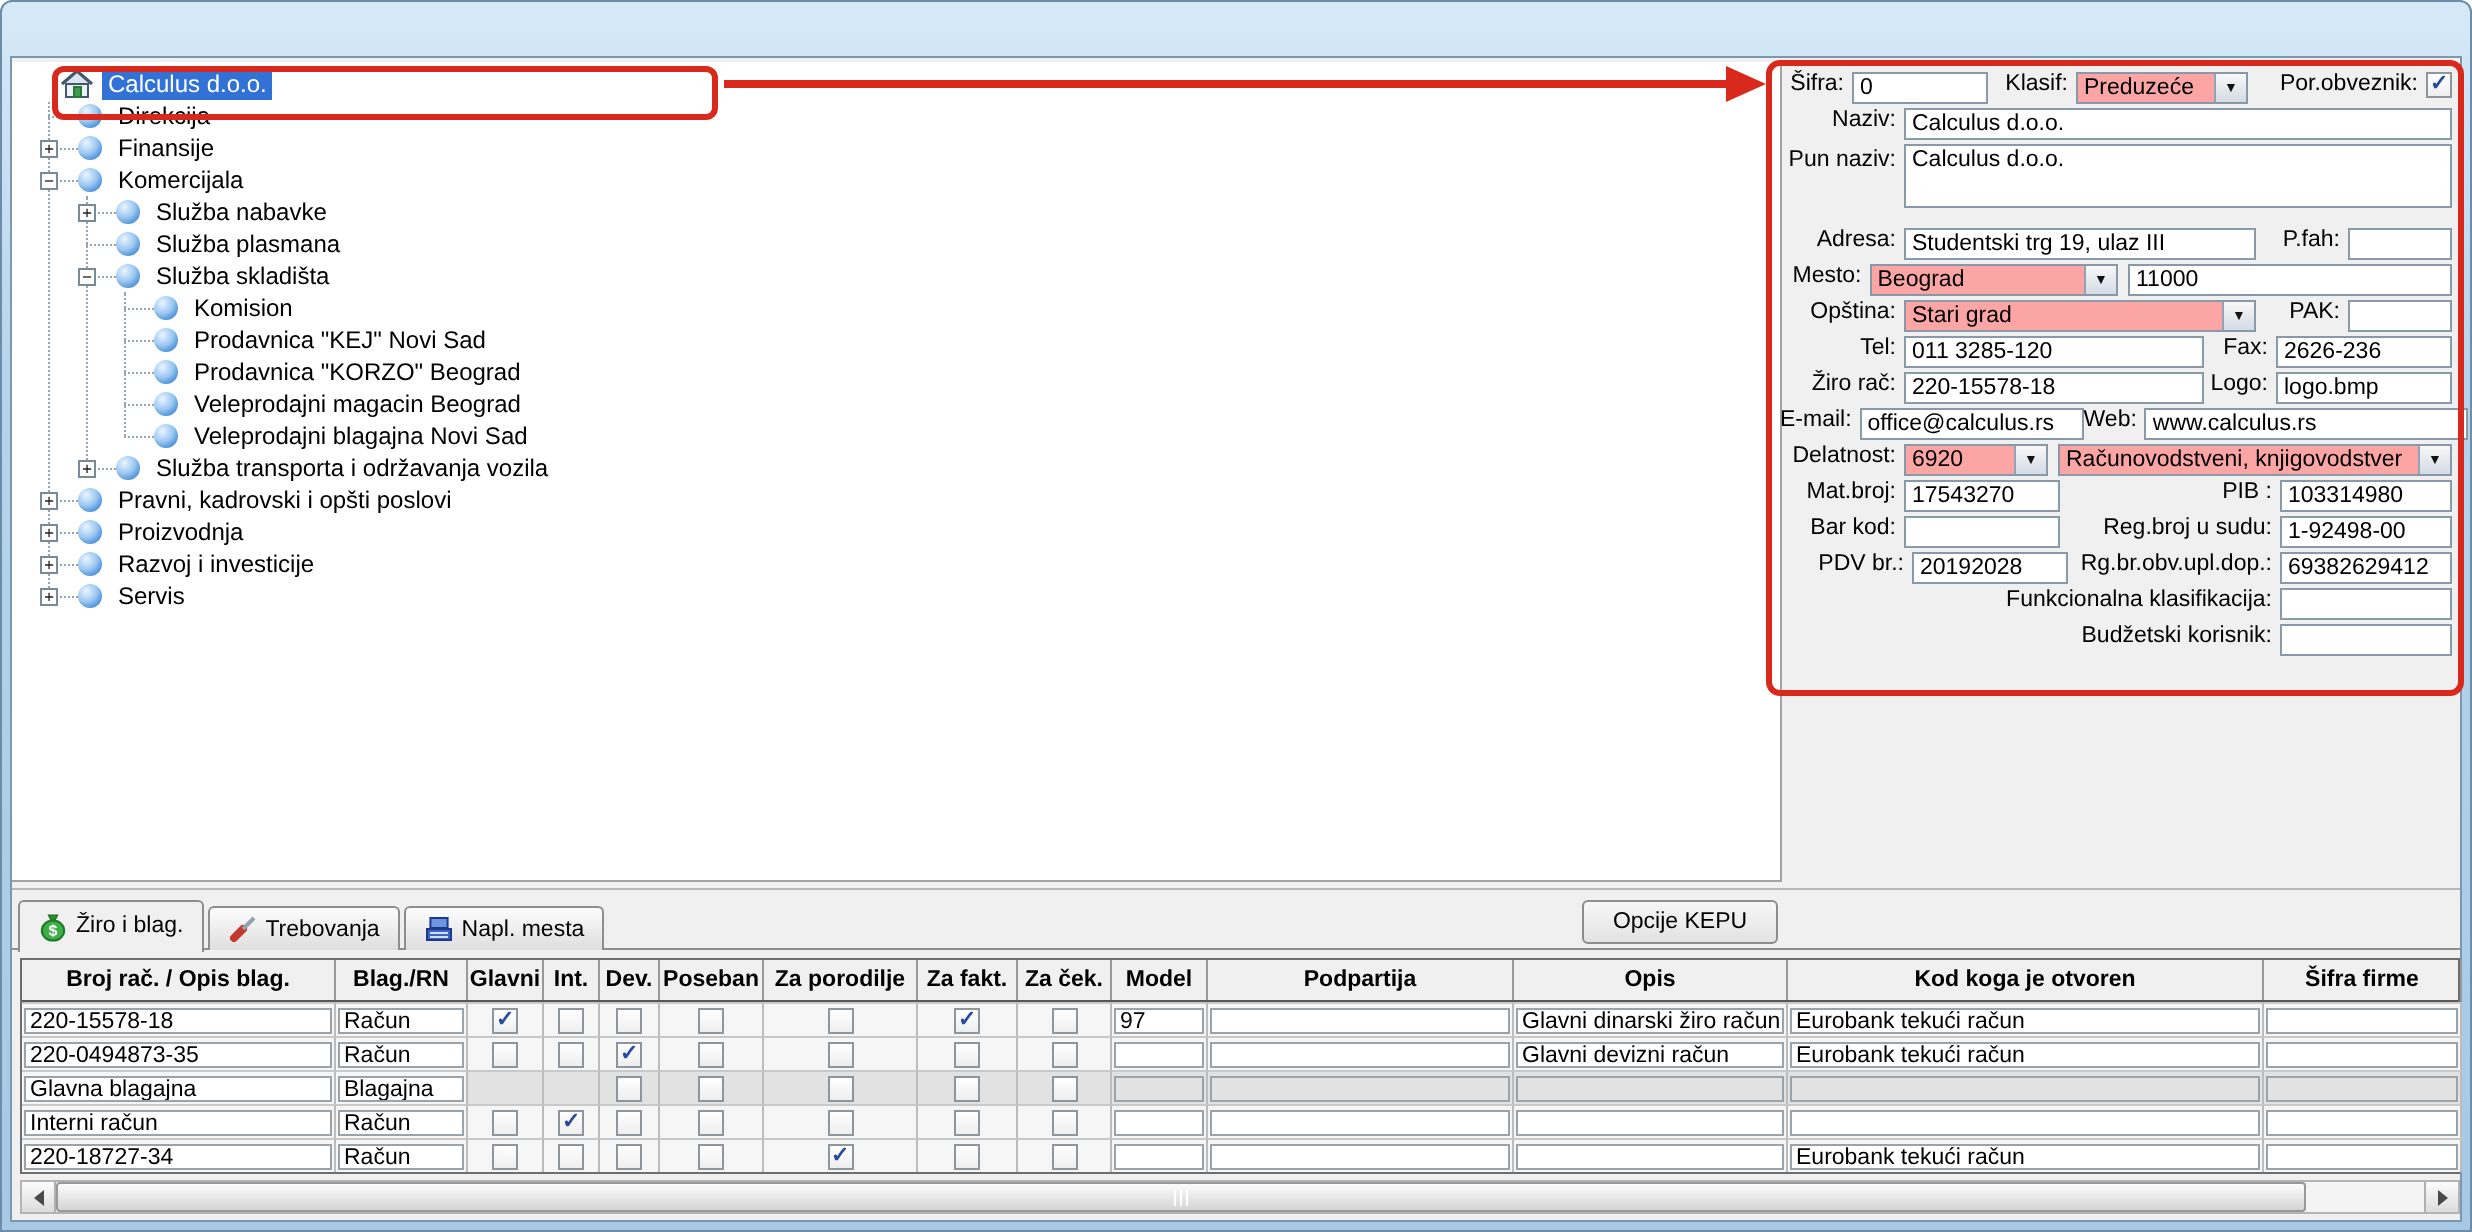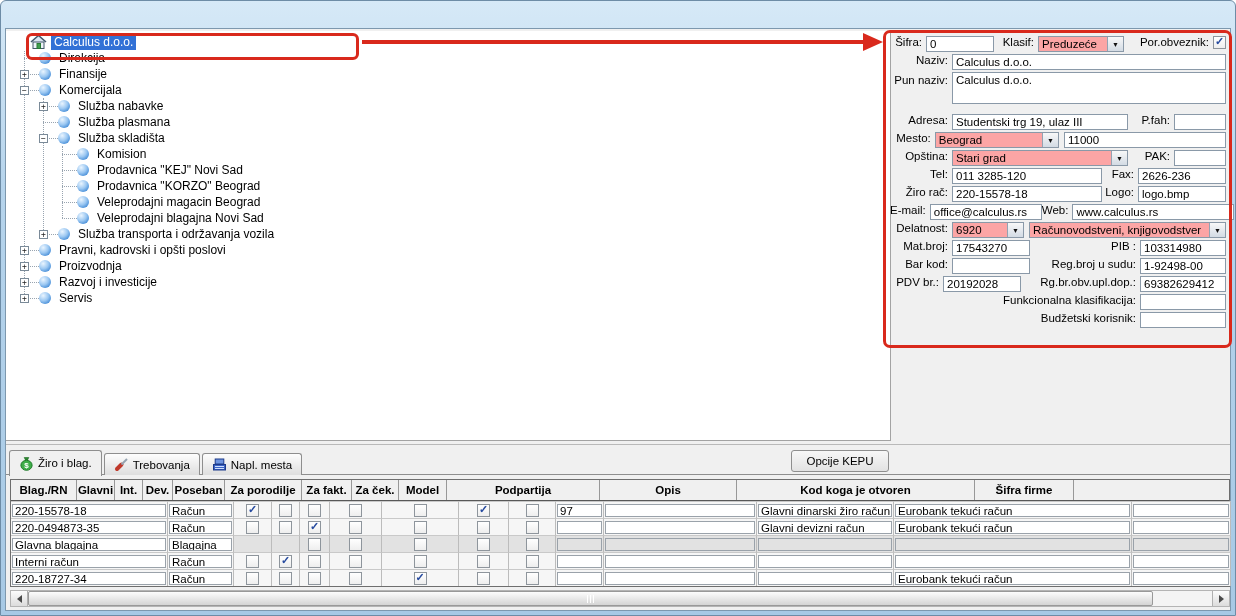--- a/index.html
+++ b/index.html
@@ -315,21 +315,21 @@
         <span class="flbl" style="flex:1">PIB :</span>
         <input class="fin" style="width: 86px;" value="103314980">
       </div>
       <div class="frow">
         <span class="flbl" style="width:62px">Bar kod:</span>
         <input class="fin" style="width: 78px;" value="">
         <span class="flbl" style="flex:1">Reg.broj u sudu:</span>
         <input class="fin" style="width: 86px;" value="1-92498-00">
       </div>
       <div class="frow">
-        <span class="flbl" style="width:53px">PDV br.:</span>
+        <span class="flbl" style="width:66px">PDV br.:</span>
         <input class="fin" style="width: 78px;" value="20192028">
         <span class="flbl" style="flex:1">Rg.br.obv.upl.dop.:</span>
         <input class="fin" style="width: 86px;" value="69382629412">
       </div>
       <div class="frow">
         <span class="flbl" style="flex:1">Funkcionalna klasifikacija:</span>
         <input class="fin" style="width: 86px;" value="">
       </div>
       <div class="frow">
         <span class="flbl" style="flex:1">Budžetski korisnik:</span>
@@ -363,20 +363,21 @@
             <rect x="3" y="11" width="9" height="1" fill="#cfe0ff"></rect>
           </svg>
           <span>Napl. mesta</span>
         </div>
       </div>
       <button class="kepu">Opcije KEPU</button>
     </div>
 
     <div class="grid">
       <div class="ghead" id="grid-head">
+          <div class="hcell" style="width: 157px;">Broj rač. / Opis blag.</div>
           <div class="hcell" style="width: 66px;">Blag./RN</div>
           <div class="hcell" style="width: 38px;">Glavni</div>
           <div class="hcell" style="width: 28px;">Int.</div>
           <div class="hcell" style="width: 30px;">Dev.</div>
           <div class="hcell" style="width: 52px;">Poseban</div>
           <div class="hcell" style="width: 77px;">Za porodilje</div>
           <div class="hcell" style="width: 50px;">Za fakt.</div>
           <div class="hcell" style="width: 47px;">Za ček.</div>
           <div class="hcell" style="width: 48px;">Model</div>
           <div class="hcell" style="width: 153px;">Podpartija</div>

